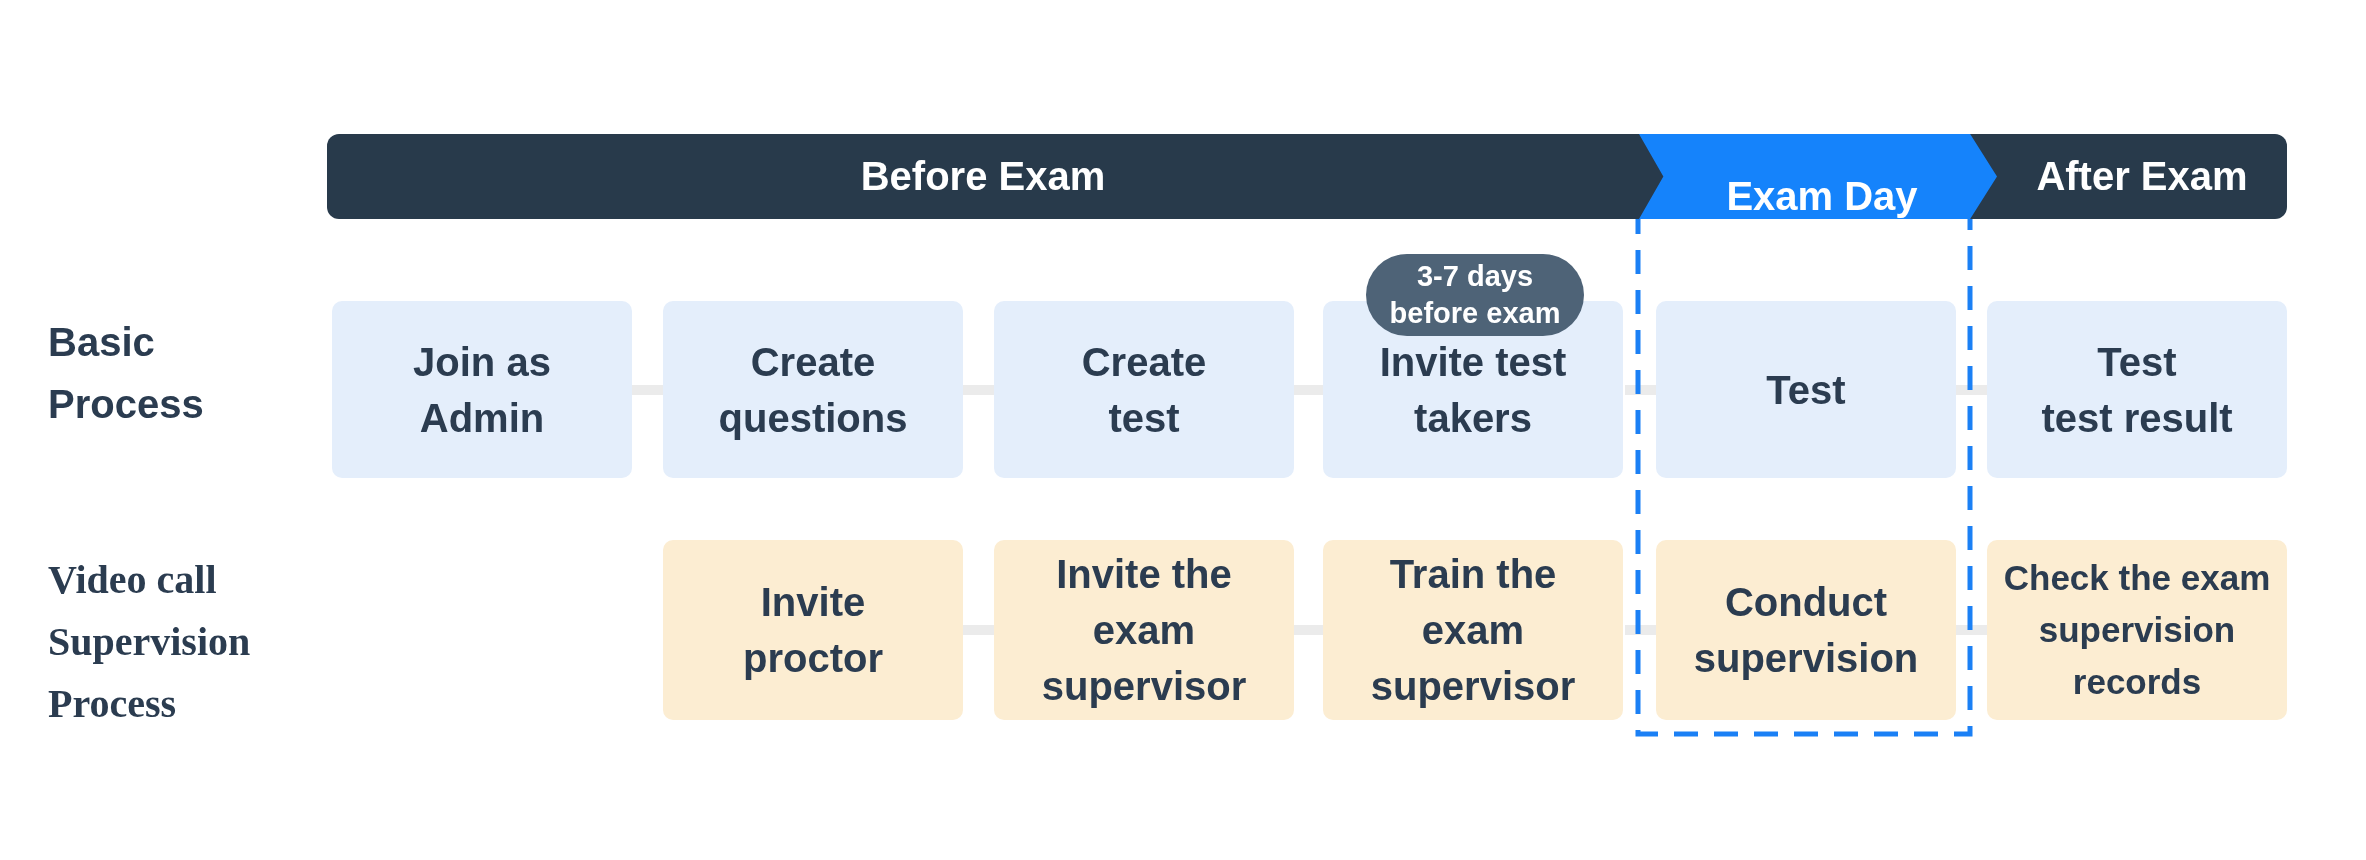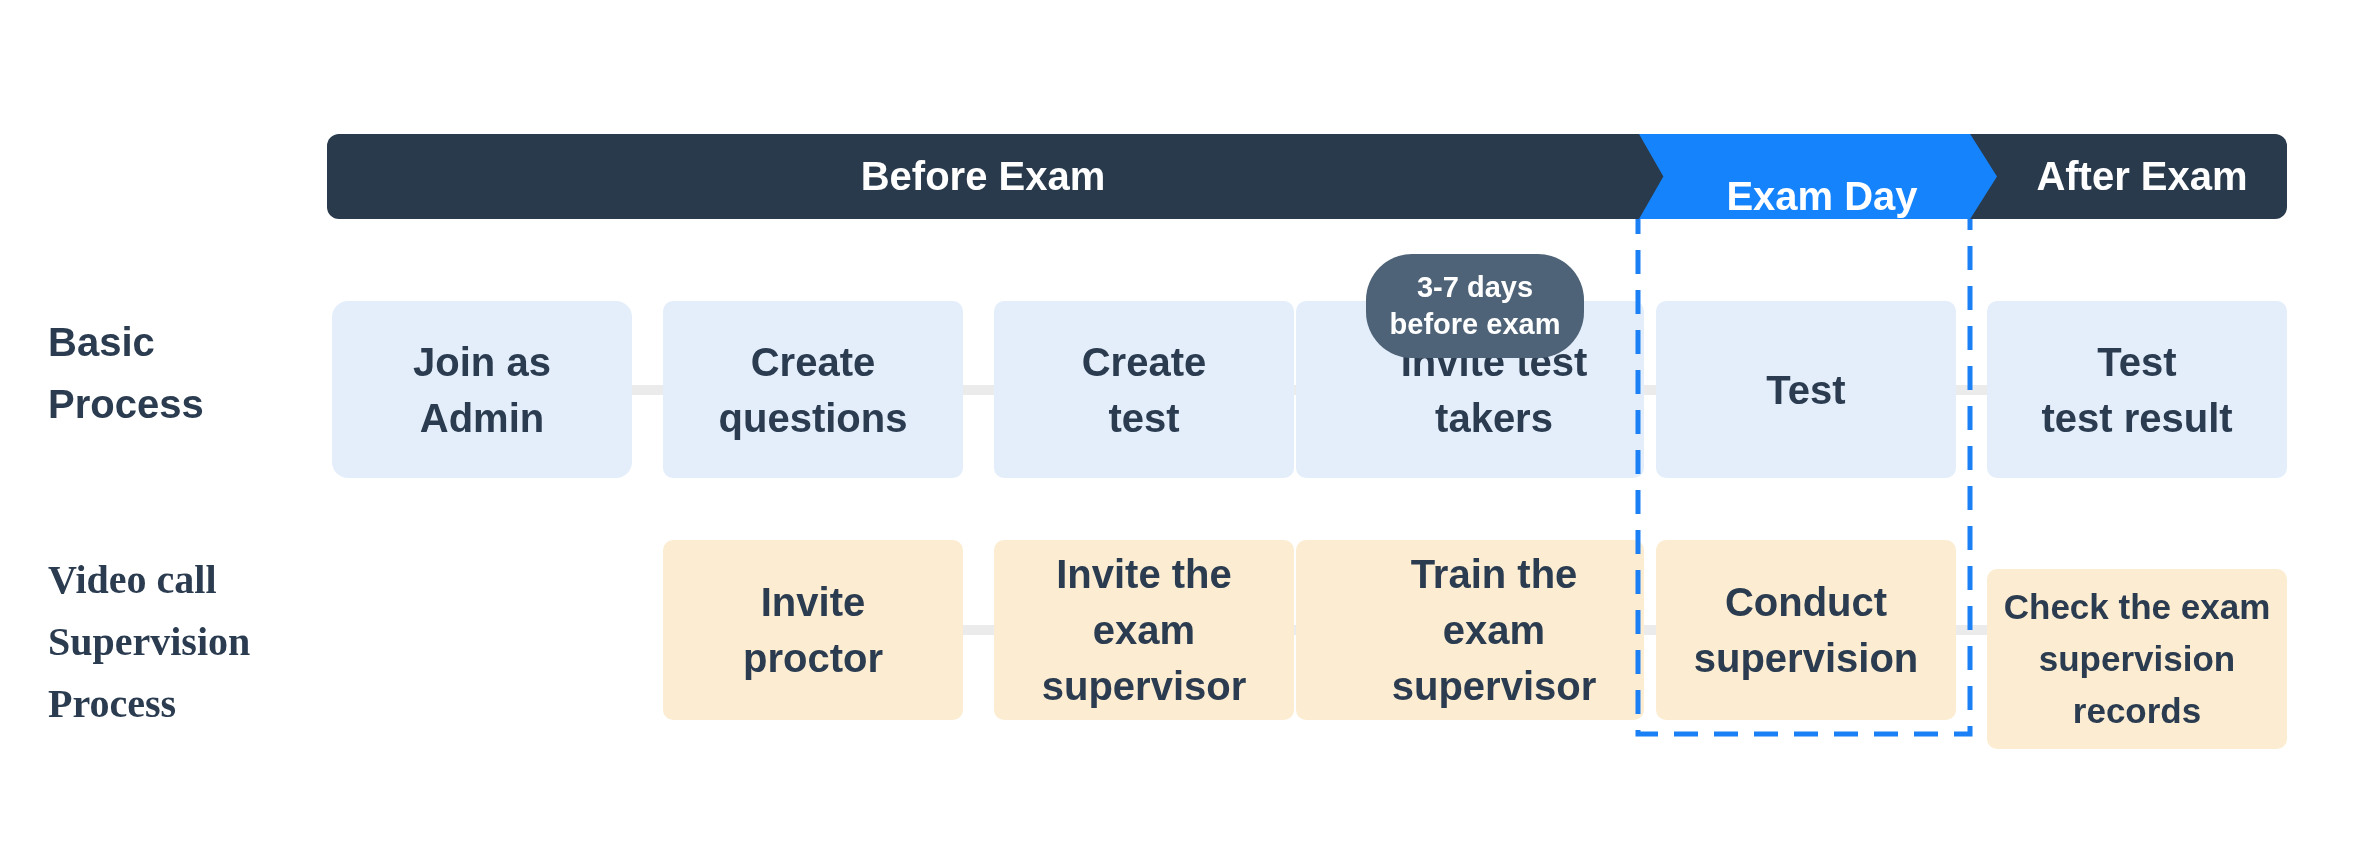--- a/index.html
+++ b/index.html
@@ -77,25 +77,25 @@
     display: flex; align-items: center; justify-content: center;
     text-align: center;
     color: var(--text);
     font-size: 40px;
     line-height: 56px;
     white-space: pre-line;
     z-index: 2;
   }
   .step.row1 { top: 301px; height: 177px; background: var(--light_blue); }
   .step.row2 { top: 540px; height: 180px; background: var(--cream); }
-  .step.small { font-size: 35px; line-height: 52px; margin-top: 29px; }
-  .c1 { left: 332px; border-radius: 16px; }
+  .step.small { font-size: 35px; line-height: 52px; }
+  .c1 { left: 332px; }
   .c2 { left: 663px; }
   .c3 { left: 994px; }
-  .c4 { left: 1296px; padding-left: 48px; }
+  .c4 { left: 1323px; }
   .c5 { left: 1656px; }
   .c6 { left: 1987px; }
 
   
   .connector {
     position: absolute;
     width: 31px; height: 10px;
     background: var(--connector);
     z-index: 1;
   }
@@ -104,21 +104,21 @@
   .g1 { left: 632px; }
   .g2 { left: 963px; }
   .g3 { left: 1294px; }
   .g4 { left: 1625px; }
   .g5 { left: 1956px; }
 
   
   .badge {
     position: absolute;
     left: 1366px; top: 254px;
-    width: 218px; height: 104px;
+    width: 218px; height: 82px;
     border-radius: 46px;
     background: var(--badge_bg);
     display: flex; align-items: center; justify-content: center;
     text-align: center;
     color: #ffffff;
     font-size: 29px;
     line-height: 37px;
     white-space: pre-line;
     z-index: 6;
   }

